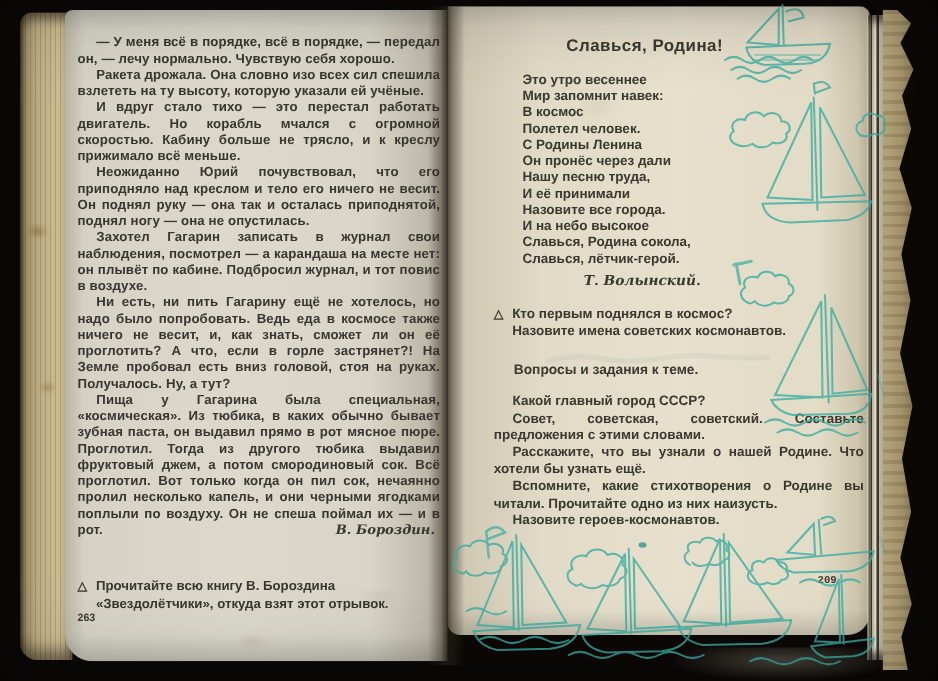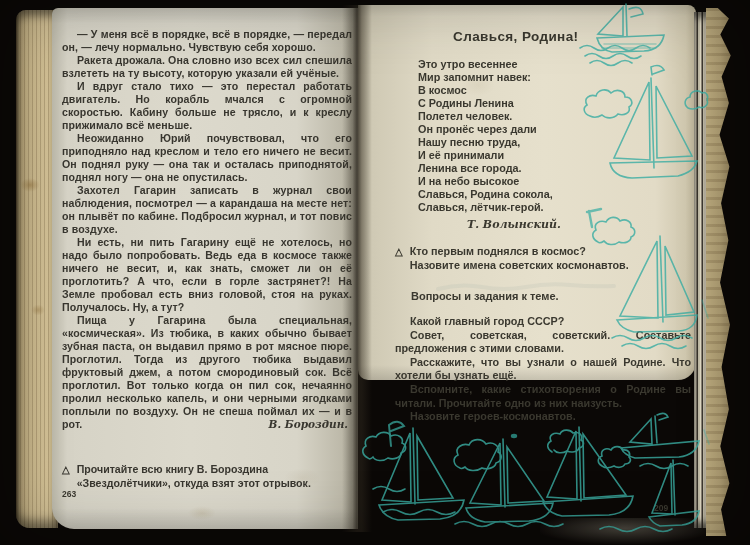--- a/index.html
+++ b/index.html
@@ -24,21 +24,21 @@
   .page-left{
     left:52px;top:8px;width:306px;height:521px;
     border-radius:6px 0 0 22px;
     background:
       radial-gradient(20px 10px at 150px 505px, rgba(140,115,60,.14), transparent 70%),
       radial-gradient(26px 14px at 250px 470px, rgba(120,100,60,.08), transparent 70%),
       linear-gradient(180deg, rgba(0,0,0,.10) 0, transparent 3%, transparent 96%, rgba(0,0,0,.12) 100%),
       linear-gradient(90deg,#bcb9aa 0,#d6d3c6 5%,#dcd9cc 45%,#d8d5c8 80%,#bab6a6 96%,#a39f8f 100%);
   }
   .page-right{
-    left:358px;top:5px;width:338px;height:375px;
+    left:358px;top:5px;width:338px;height:503px;
     border-radius:0 8px 18px 10px;
     background:
       radial-gradient(16px 9px at 70px 512px, rgba(150,120,55,.2), transparent 70%),
       radial-gradient(20px 12px at 180px 518px, rgba(140,110,55,.12), transparent 70%),
       radial-gradient(24px 16px at 120px 80px, rgba(120,100,60,.07), transparent 70%),
       linear-gradient(180deg, rgba(0,0,0,.08) 0, transparent 3%, transparent 96%, rgba(0,0,0,.14) 100%),
       linear-gradient(90deg,#a8a28e 0,#cfc9b4 4%,#e0dac6 22%,#e6e0cc 55%,#e2dbc6 88%,#cfc7ae 97%,#b7ae93 100%);
   }
   
   .gutter{
@@ -64,21 +64,21 @@
   }
   
   .lp-text{position:absolute;left:10px;top:20px;width:290px;color:#38362f;}
   .para{margin:0;text-indent:15px;text-align:justify;font:700 10.6px/13px "Liberation Sans",sans-serif;letter-spacing:.1px;}
   .sig-left{font:italic 700 10.5px/13px "DejaVu Serif",serif;text-align:right;margin-top:-13px;padding-right:4px;}
   .task{display:flex;gap:7px;font:700 10.6px/13.5px "Liberation Sans",sans-serif;}
   .task .marker{font-size:10px;line-height:13.5px;}
   .task-left{margin-top:32px;}
   .pagenum{position:absolute;font:700 8.5px "Liberation Sans",sans-serif;color:#3a382f;}
   .pn-left{left:10px;top:481px;}
-  .pn-right{left:296px;top:498px;}
+  .pn-right{left:296px;top:454px;font-family:Liberation Mono, monospace;}
 
   .rp-text{position:absolute;left:37px;top:24px;width:296px;color:#3a382f;}
   .rp-title{margin:0 0 13px 58px;font:700 13.5px/16px "Liberation Sans",sans-serif;letter-spacing:.4px;}
   .poem-line{margin-left:23px;font:700 10.8px/13px "Liberation Sans",sans-serif;}
   .sig-right{margin:4px 0 0 72px;font:italic 700 11px/14px "DejaVu Serif",serif;}
   .task-right{margin-top:13px;}
   .task-right .tlines div{font:700 10.8px/13.5px "Liberation Sans",sans-serif;}
   .rp-heading{margin:17px 0 0 16px;font:700 11px/14px "Liberation Sans",sans-serif;}
   .exercises{margin-top:12px;}
   .ex{margin:0;text-indent:15px;text-align:justify;font:700 10.8px/13.6px "Liberation Sans",sans-serif;}
@@ -115,26 +115,26 @@
     <div class="pagenum pn-left">263</div>
   </div>
 
   <div class="page page-right">
     <div class="rp-text">
       <h2 class="rp-title">Славься, Родина!</h2>
       <div>
           <div class="poem-line">Это утро весеннее</div>
           <div class="poem-line">Мир запомнит навек:</div>
           <div class="poem-line">В космос</div>
+          <div class="poem-line">Полетел человек.</div>
           <div class="poem-line">С Родины Ленина</div>
-          <div class="poem-line">Полетел человек.</div>
           <div class="poem-line">Он пронёс через дали</div>
           <div class="poem-line">Нашу песню труда,</div>
           <div class="poem-line">И её принимали</div>
-          <div class="poem-line">Ленина все города.</div>
+          <div class="poem-line">Назовите все города.</div>
           <div class="poem-line">И на небо высокое</div>
           <div class="poem-line">Славься, Родина сокола,</div>
           <div class="poem-line">Славься, лётчик-герой.</div>
         </div>
       <div class="sig-right">Т. Волынский.</div>
       <div class="task task-right">
         <span class="marker">△</span>
         <div class="tlines">
             <div class="">Кто первым поднялся в космос?</div>
             <div class="">Назовите имена советских космонавтов.</div>

